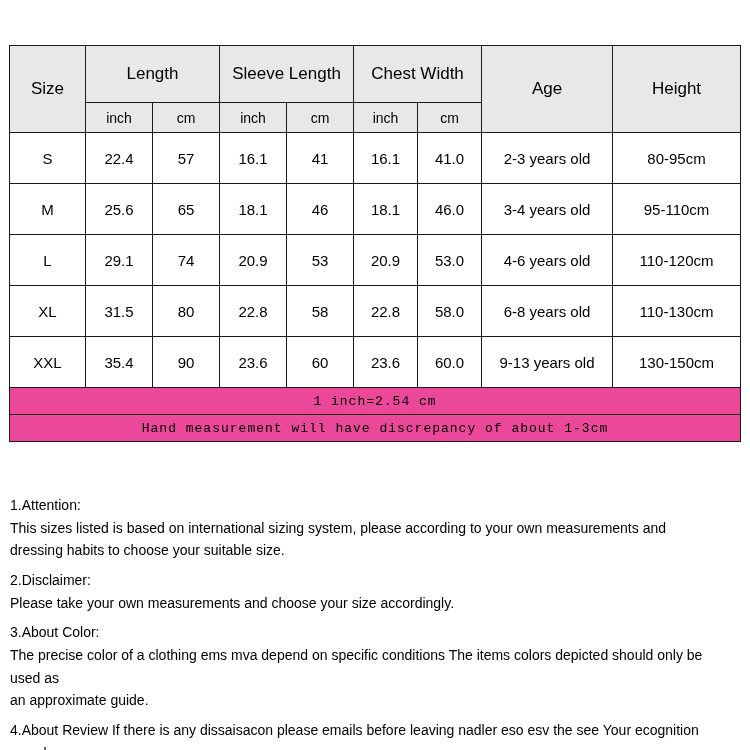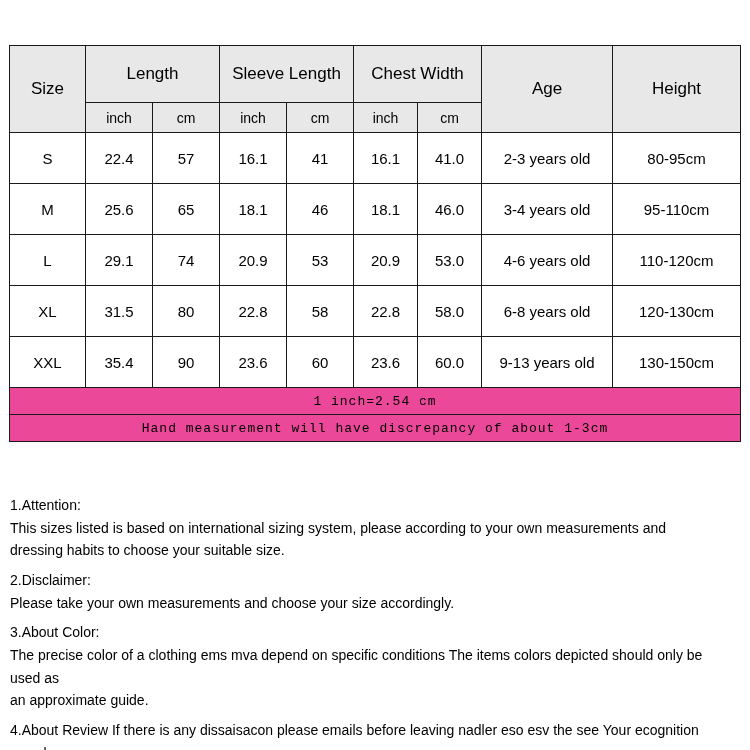--- a/index.html
+++ b/index.html
@@ -171,21 +171,21 @@
         </tr>
         <tr>
           <td class="data-cell size-label">XL</td>
           <td class="data-cell">31.5</td>
           <td class="data-cell">80</td>
           <td class="data-cell">22.8</td>
           <td class="data-cell">58</td>
           <td class="data-cell">22.8</td>
           <td class="data-cell">58.0</td>
           <td class="data-cell">6-8 years old</td>
-          <td class="data-cell">120-130cm</td>
+          <td class="data-cell">110-130cm</td>
         </tr>
         <tr>
           <td class="data-cell size-label">XXL</td>
           <td class="data-cell">35.4</td>
           <td class="data-cell">90</td>
           <td class="data-cell">23.6</td>
           <td class="data-cell">60</td>
           <td class="data-cell">23.6</td>
           <td class="data-cell">60.0</td>
           <td class="data-cell">9-13 years old</td>

